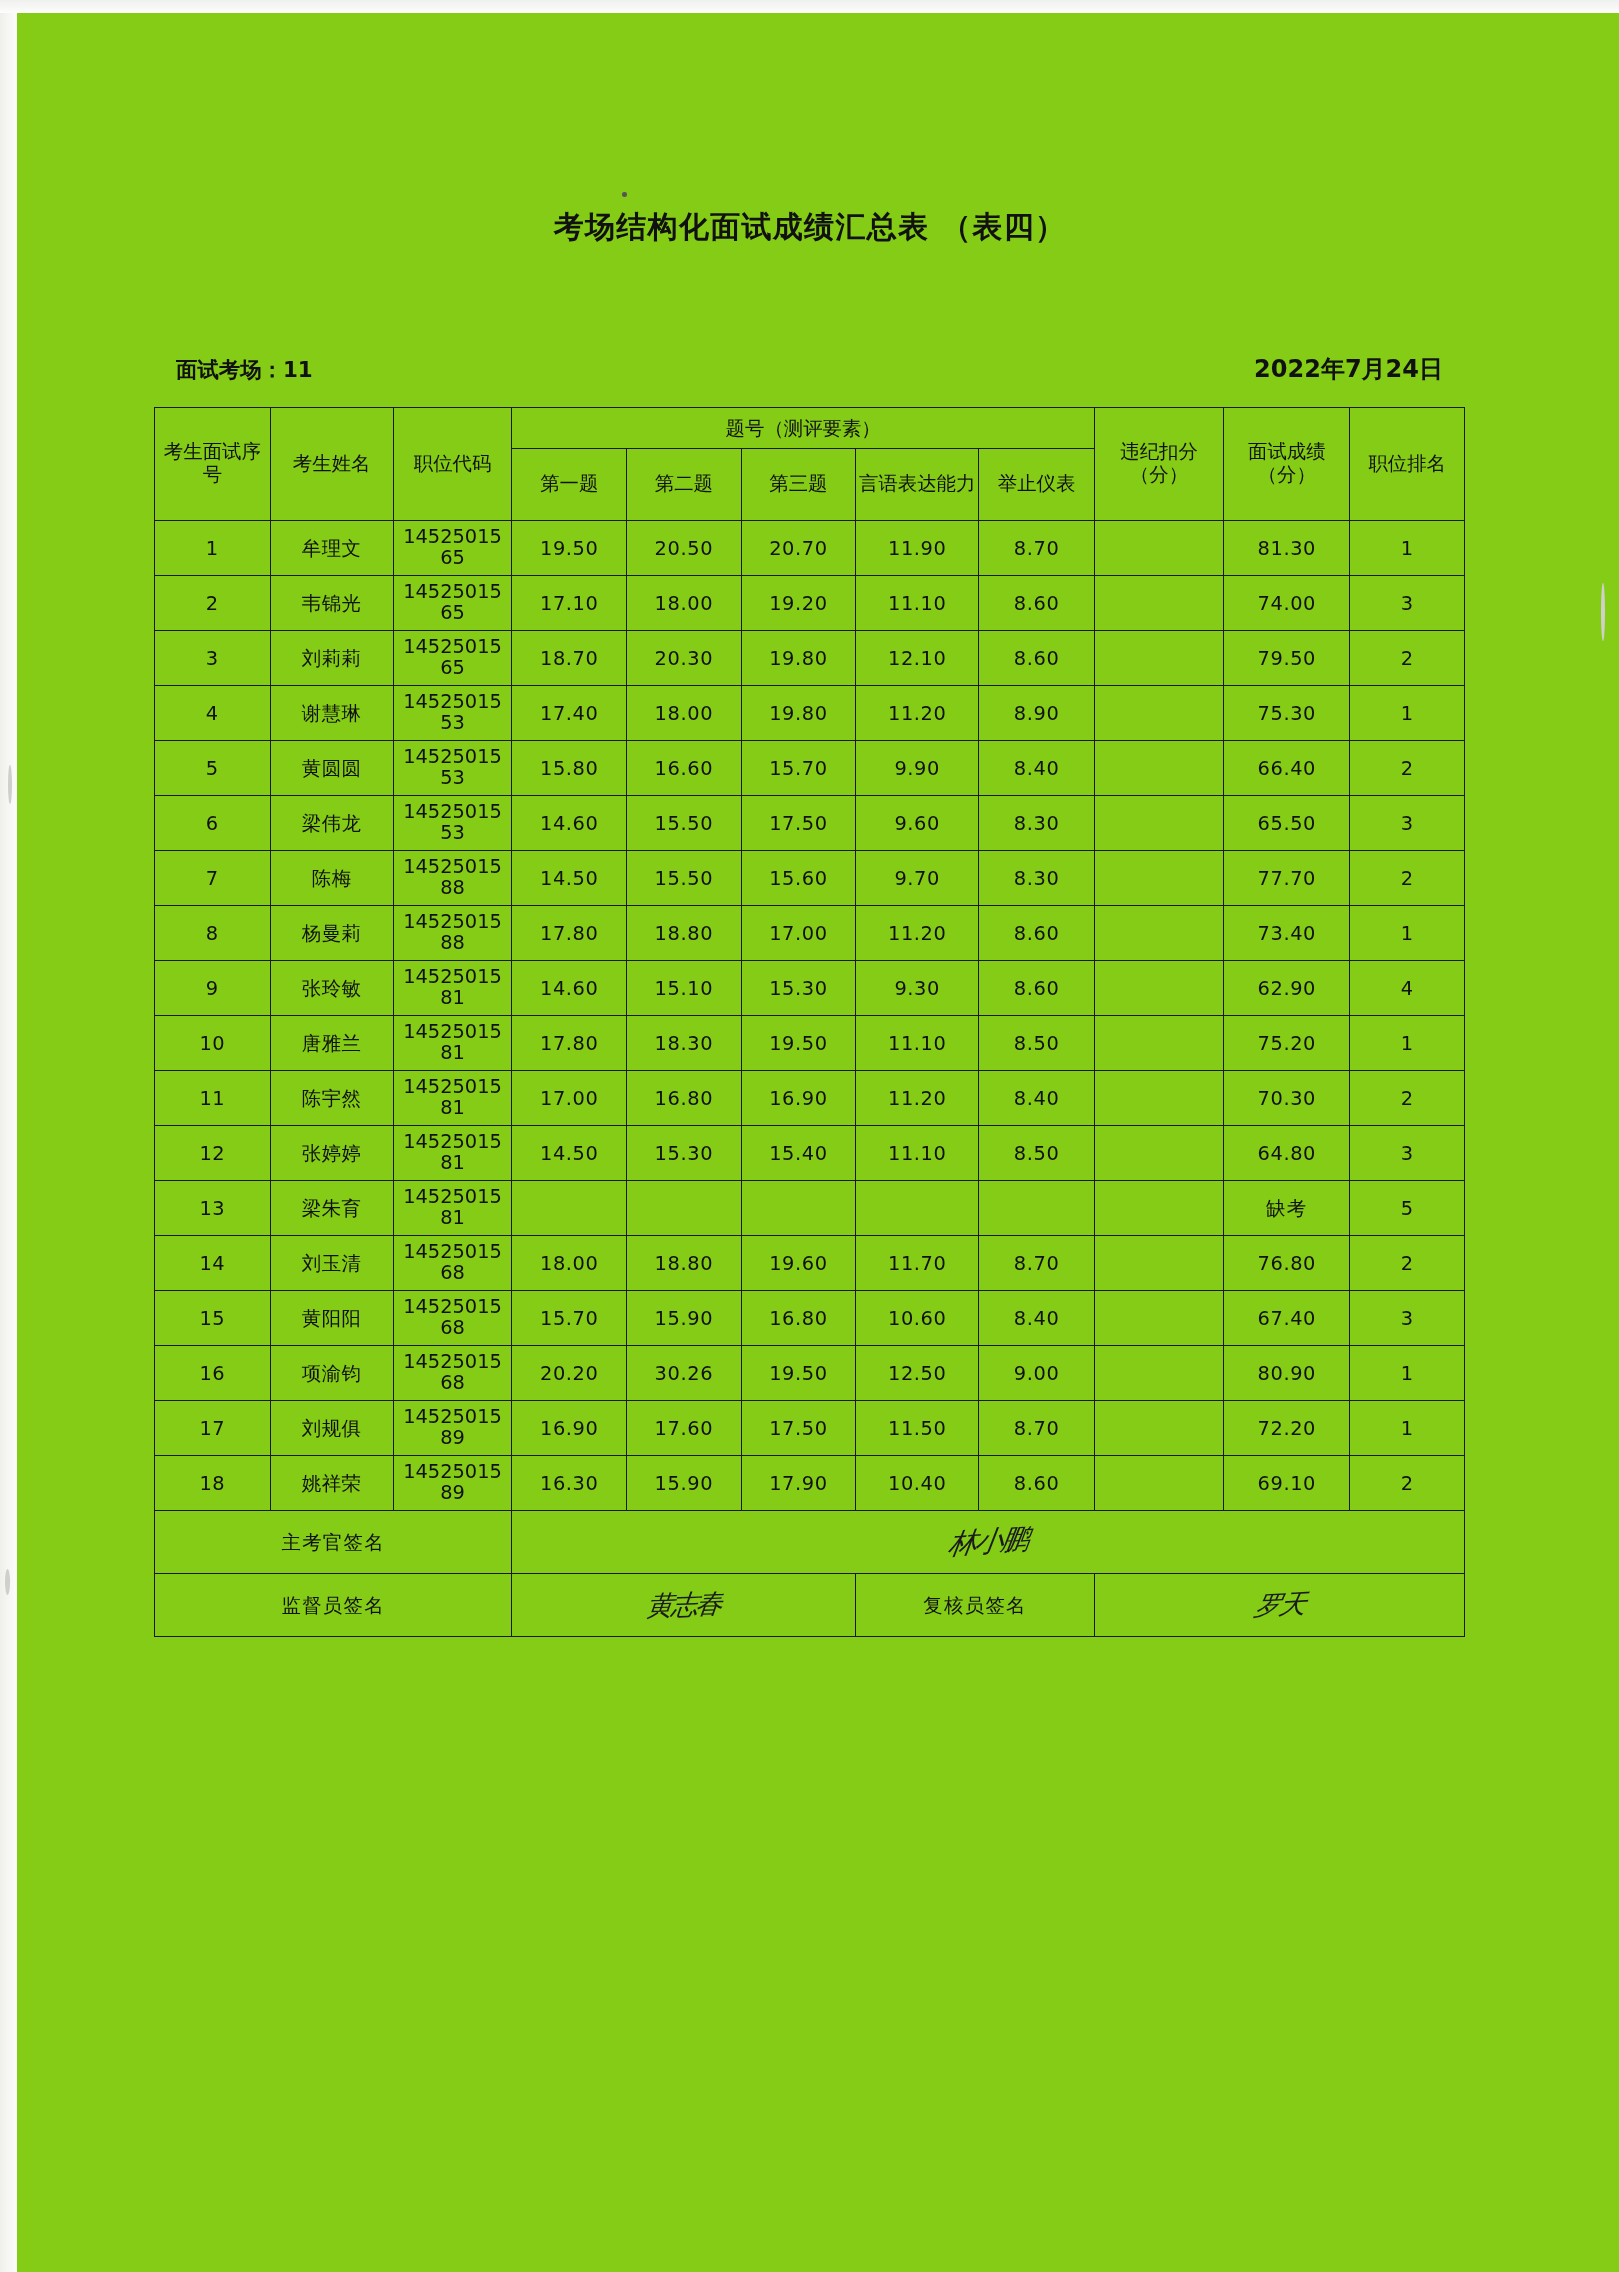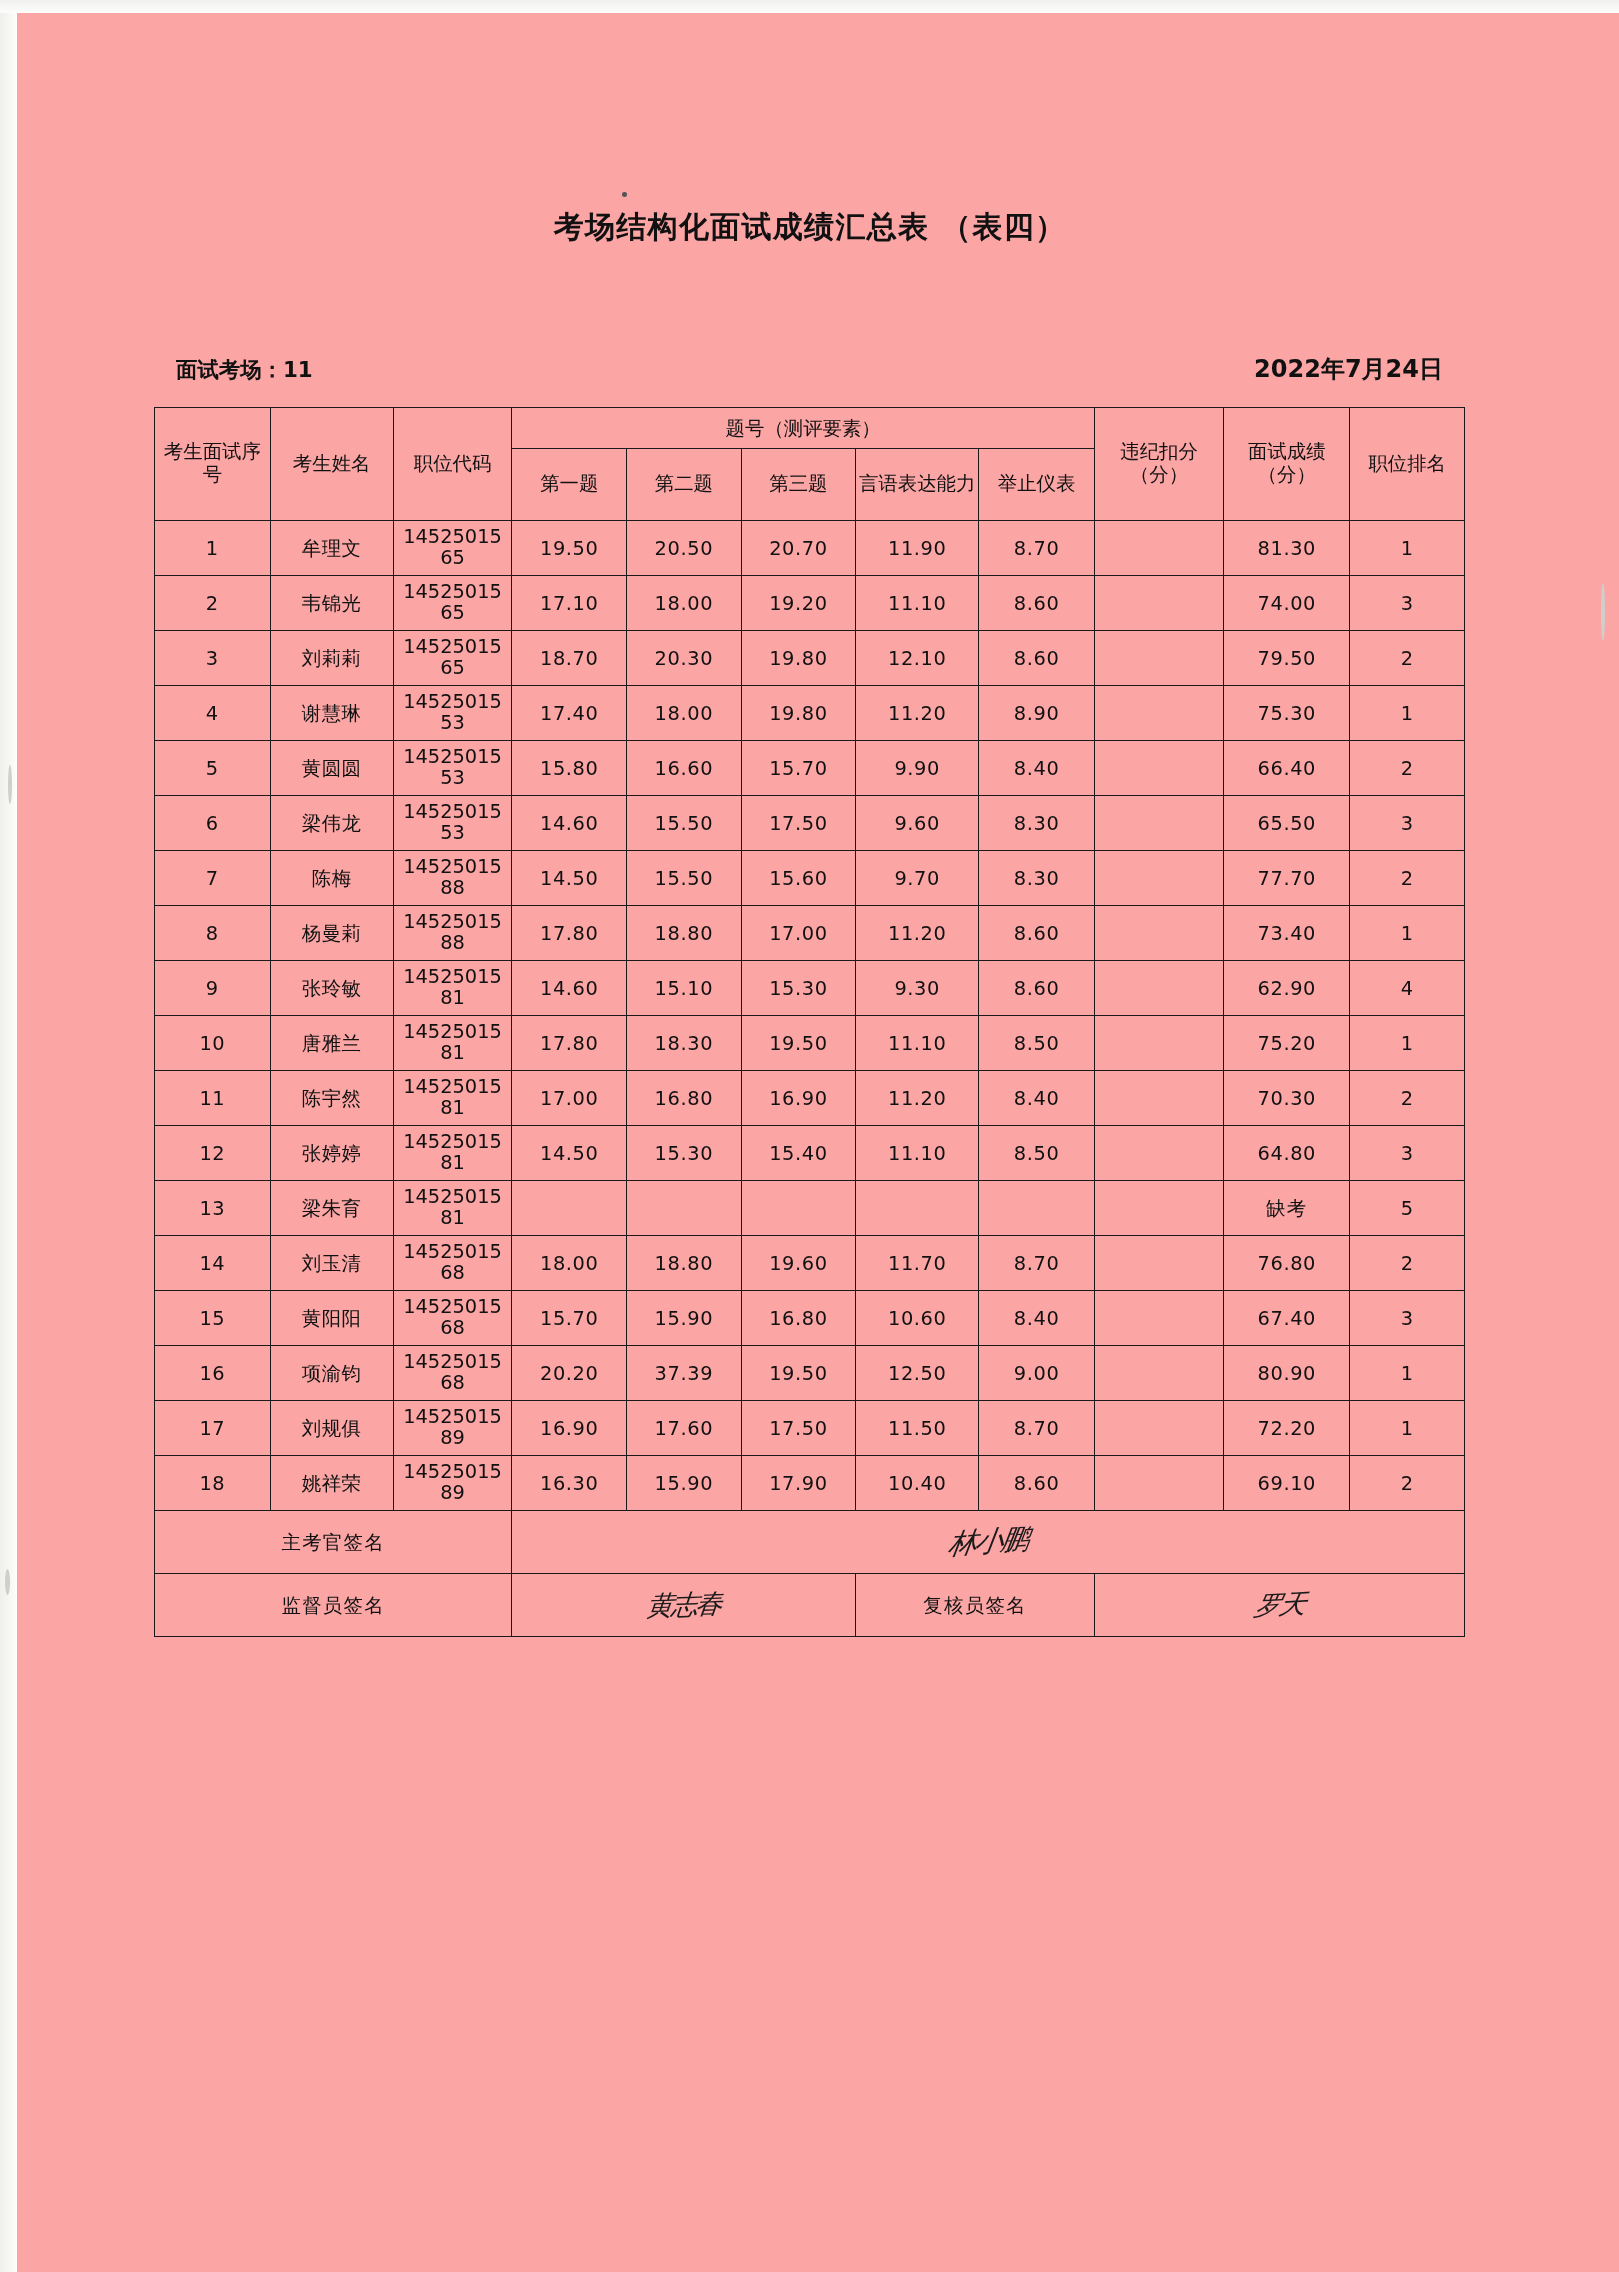--- a/index.html
+++ b/index.html
@@ -11,21 +11,21 @@
     width: 1620px;
     height: 2273px;
     position: relative;
     font-family: "Liberation Serif", serif;
     color: #111;
     overflow: hidden;
   }
   .page {
     position: absolute;
     inset: 0;
-    background: #fca5a5;
+    background: #84cc16;
   }
   
   .scan-edge-left {
     position: absolute;
     left: 0; top: 0; bottom: 0;
     width: 17px;
     background: linear-gradient(to right, #efefec, #fdfdfb);
   }
   .scan-edge-top {
     position: absolute;
@@ -449,21 +449,21 @@
           <td class="num">3</td>
         </tr>
         <tr class="data-row">
           <td class="num">16</td>
           <td class="name">项渝钧</td>
           <td class="code">
             <span>14525015</span>
             <span>68</span>
           </td>
           <td class="num">20.20</td>
-          <td class="num">37.39</td>
+          <td class="num">30.26</td>
           <td class="num">19.50</td>
           <td class="num">12.50</td>
           <td class="num">9.00</td>
           <td class="num"></td>
           <td class="num">80.90</td>
           <td class="num">1</td>
         </tr>
         <tr class="data-row">
           <td class="num">17</td>
           <td class="name">刘规俱</td>

